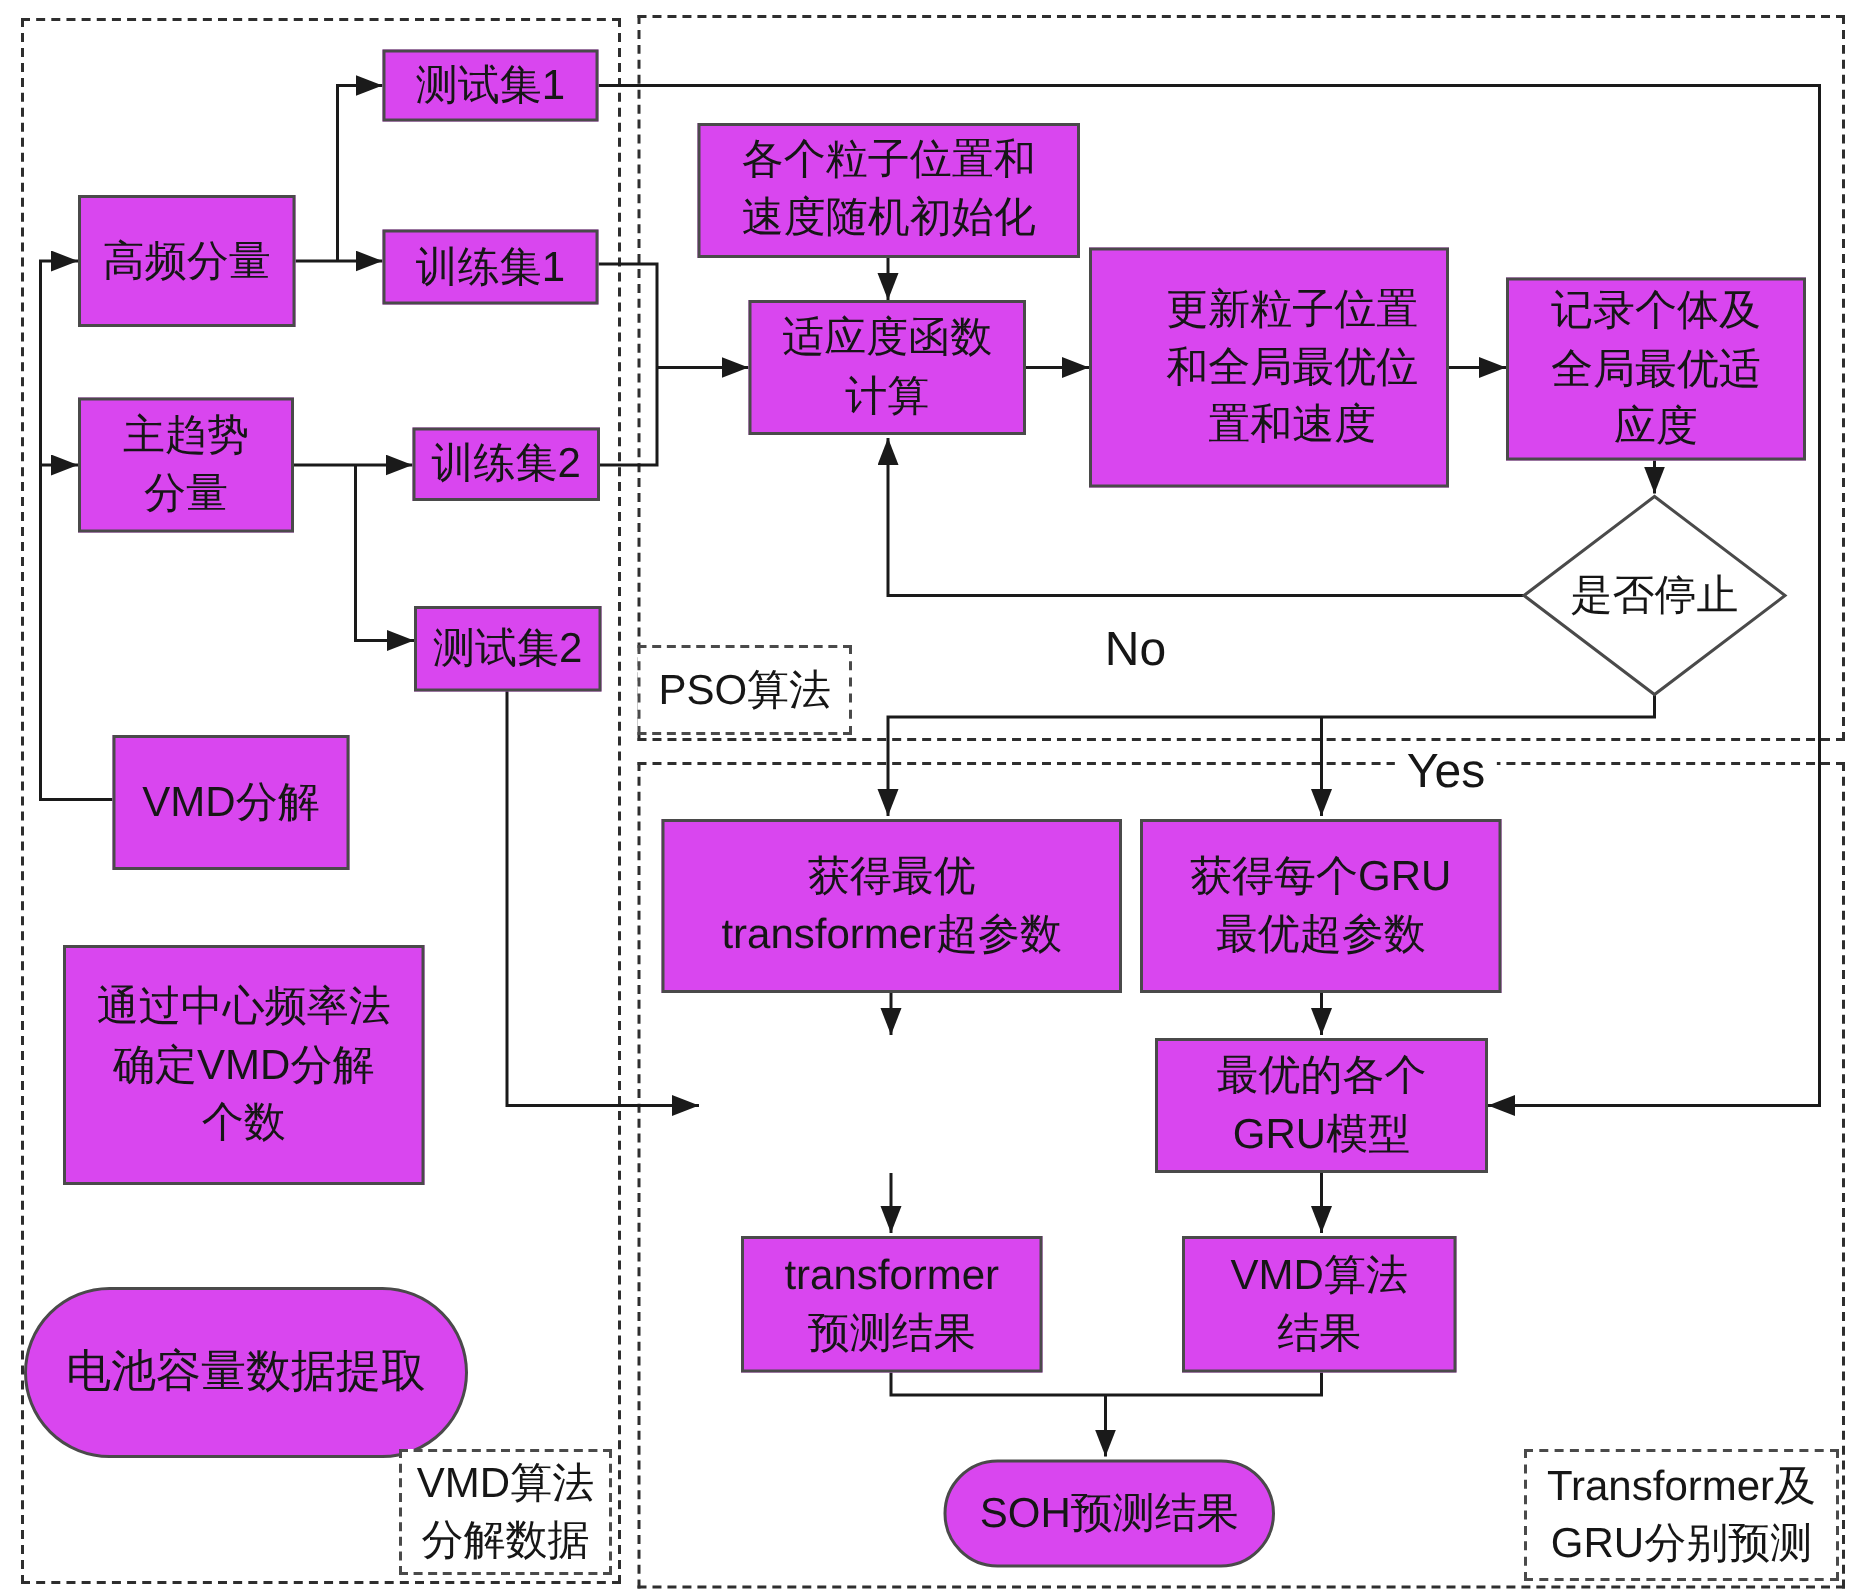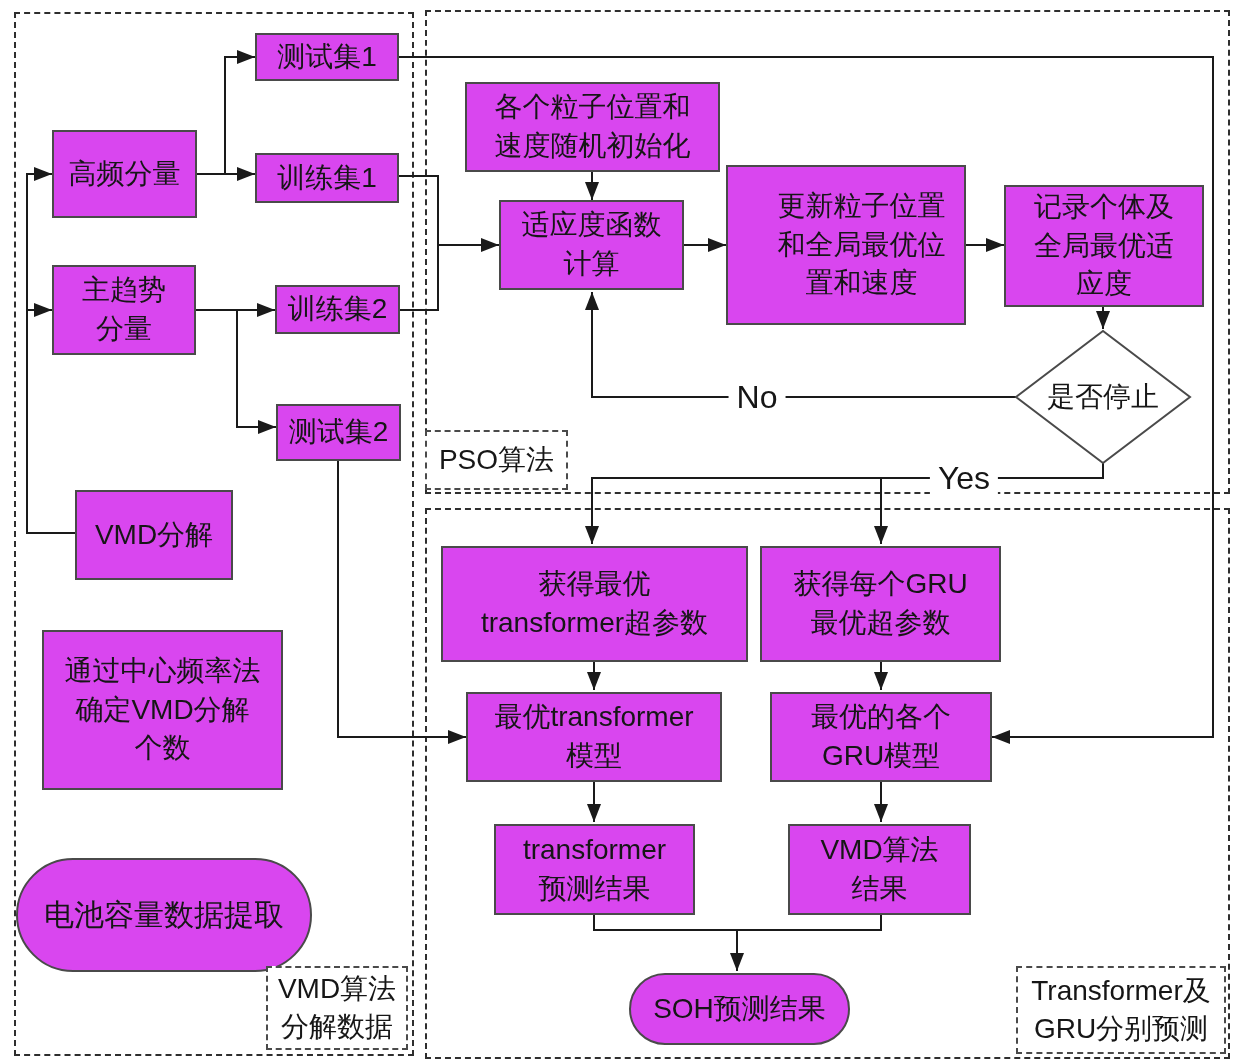--- a/index.html
+++ b/index.html
@@ -24,21 +24,21 @@
     text-align:center;border:2px dashed #4a4a4a;background:#ffffff;
     font-size:28px;line-height:1.35;white-space:pre-line;z-index:2;
     box-sizing:border-box;
   }
   .diamond-text{
     position:absolute;display:flex;align-items:center;justify-content:center;
     text-align:center;font-size:28px;z-index:2;background:transparent;
   }
   .edge-label{
     position:absolute;transform:translate(-50%,-50%);background:#ffffff;
-    padding:0 8px;font-size:32px;z-index:2;color:#161616;
+    padding:0 8px;font-size:32px;z-index:2;color:#161616;margin-top:36px;
   }
 </style>
 </head>
 <body>
 
 <div class="canvas">
 
   <div class="container-box" style="left:14px;top:12px;width:396px;height:1040px;"></div>
   <div class="container-box" style="left:425px;top:10px;width:801px;height:480px;"></div>
   <div class="container-box" style="left:425px;top:508px;width:801px;height:547px;"></div>
@@ -117,22 +117,20 @@
 应度</div>
   <div class="diamond-text" style="left:1031px;top:367px;width:144px;height:60px;">是否停止</div>
   <div class="tag" style="left:425px;top:430px;width:143px;height:60px;">PSO算法</div>
   <div class="edge-label" style="left:757px;top:397px;">No</div>
   <div class="edge-label" style="left:964px;top:478px;">Yes</div>
 
   <div class="node" style="left:441px;top:546px;width:307px;height:116px;">获得最优
 transformer超参数</div>
   <div class="node" style="left:760px;top:546px;width:241px;height:116px;">获得每个GRU
 最优超参数</div>
-  <div class="node" style="left:466px;top:692px;width:256px;height:90px;">最优transformer
-模型</div>
   <div class="node" style="left:770px;top:692px;width:222px;height:90px;">最优的各个
 GRU模型</div>
   <div class="node" style="left:494px;top:824px;width:201px;height:91px;">transformer
 预测结果</div>
   <div class="node" style="left:788px;top:824px;width:183px;height:91px;">VMD算法
 结果</div>
   <div class="node stadium" style="left:629px;top:973px;width:221px;height:72px;">SOH预测结果</div>
   <div class="tag" style="left:1016px;top:966px;width:210px;height:88px;">Transformer及
 GRU分别预测</div>
 

